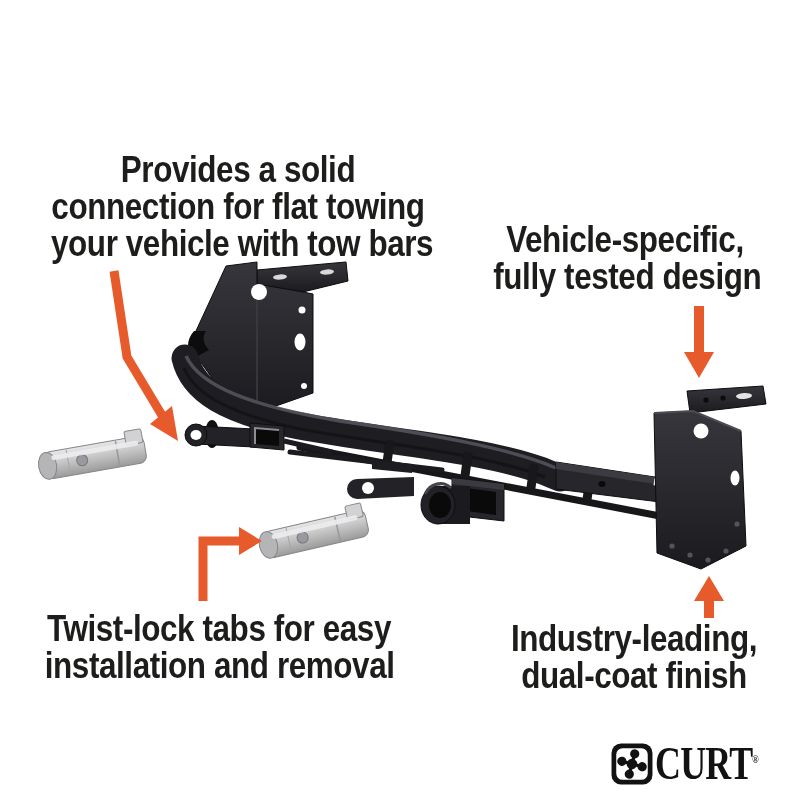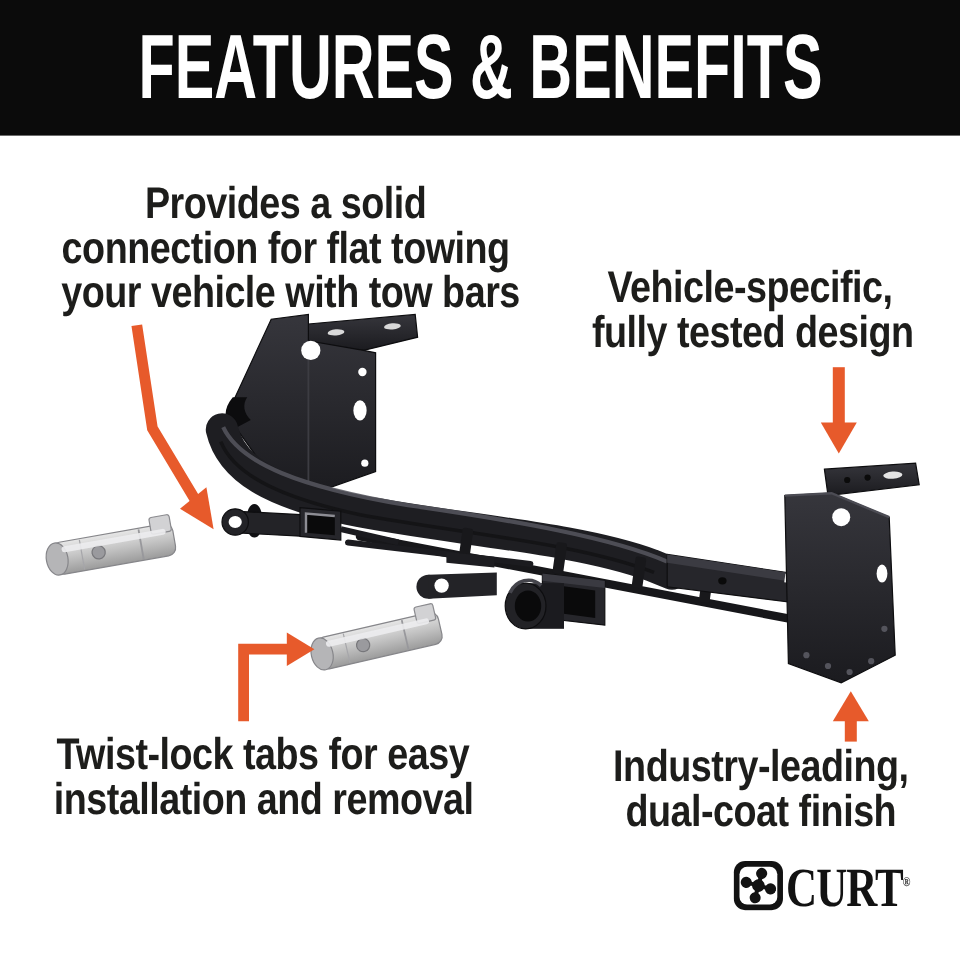--- a/index.html
+++ b/index.html
@@ -20,37 +20,34 @@
   .callout{
     position:absolute;font-weight:700;color:#1d1d1b;text-align:center;
     font-size:37px;line-height:37px;letter-spacing:-0.5px;
     transform:scaleX(.85);transform-origin:center top;
   }
   .callout span{display:block;white-space:nowrap;}
   .c1{left:18px;top:151px;width:440px;}
   .c2{left:470px;top:221px;width:310px;}
   .c3{left:14px;top:610px;width:410px;}
   .c4{left:474px;top:620px;width:320px;}
-  .logo{position:absolute;left:611px;top:717px;height:46px;display:flex;align-items:flex-start;}
+  .logo{position:absolute;left:611px;top:741px;height:46px;display:flex;align-items:center;}
   .logo-icon{width:42px;height:42px;flex:0 0 auto;}
   .logo-word{
     font-family:"Liberation Serif",serif;font-weight:700;font-size:46px;line-height:1;
     color:#121212;display:inline-block;transform:scaleX(.78);transform-origin:left center;
     letter-spacing:-1px;margin-left:2px;white-space:nowrap;
   }
   .logo-word sup{font-size:11px;letter-spacing:0;}
 </style>
 </head>
 <body>
 
 <div class="stage">
 
-  <header class="banner">
-    <span class="banner-title">FEATURES &amp; BENEFITS</span>
-  </header>
 
   <svg class="illustration" viewBox="0 0 800 800" role="img" aria-label="Black vehicle baseplate crossbar with two silver twist-lock tabs, exploded view">
     <defs>
       <linearGradient id="gPlate" x1="0" y1="0" x2="0" y2="1">
         <stop offset="0" stop-color="#36363c"></stop>
           <stop offset="1" stop-color="#1b1b1f"></stop>
       </linearGradient>
       <linearGradient id="gSilver" x1="0" y1="0" x2="0" y2="1">
         <stop offset="0" stop-color="#e7e7e7"></stop>
           <stop offset=".5" stop-color="#c3c3c3"></stop>

